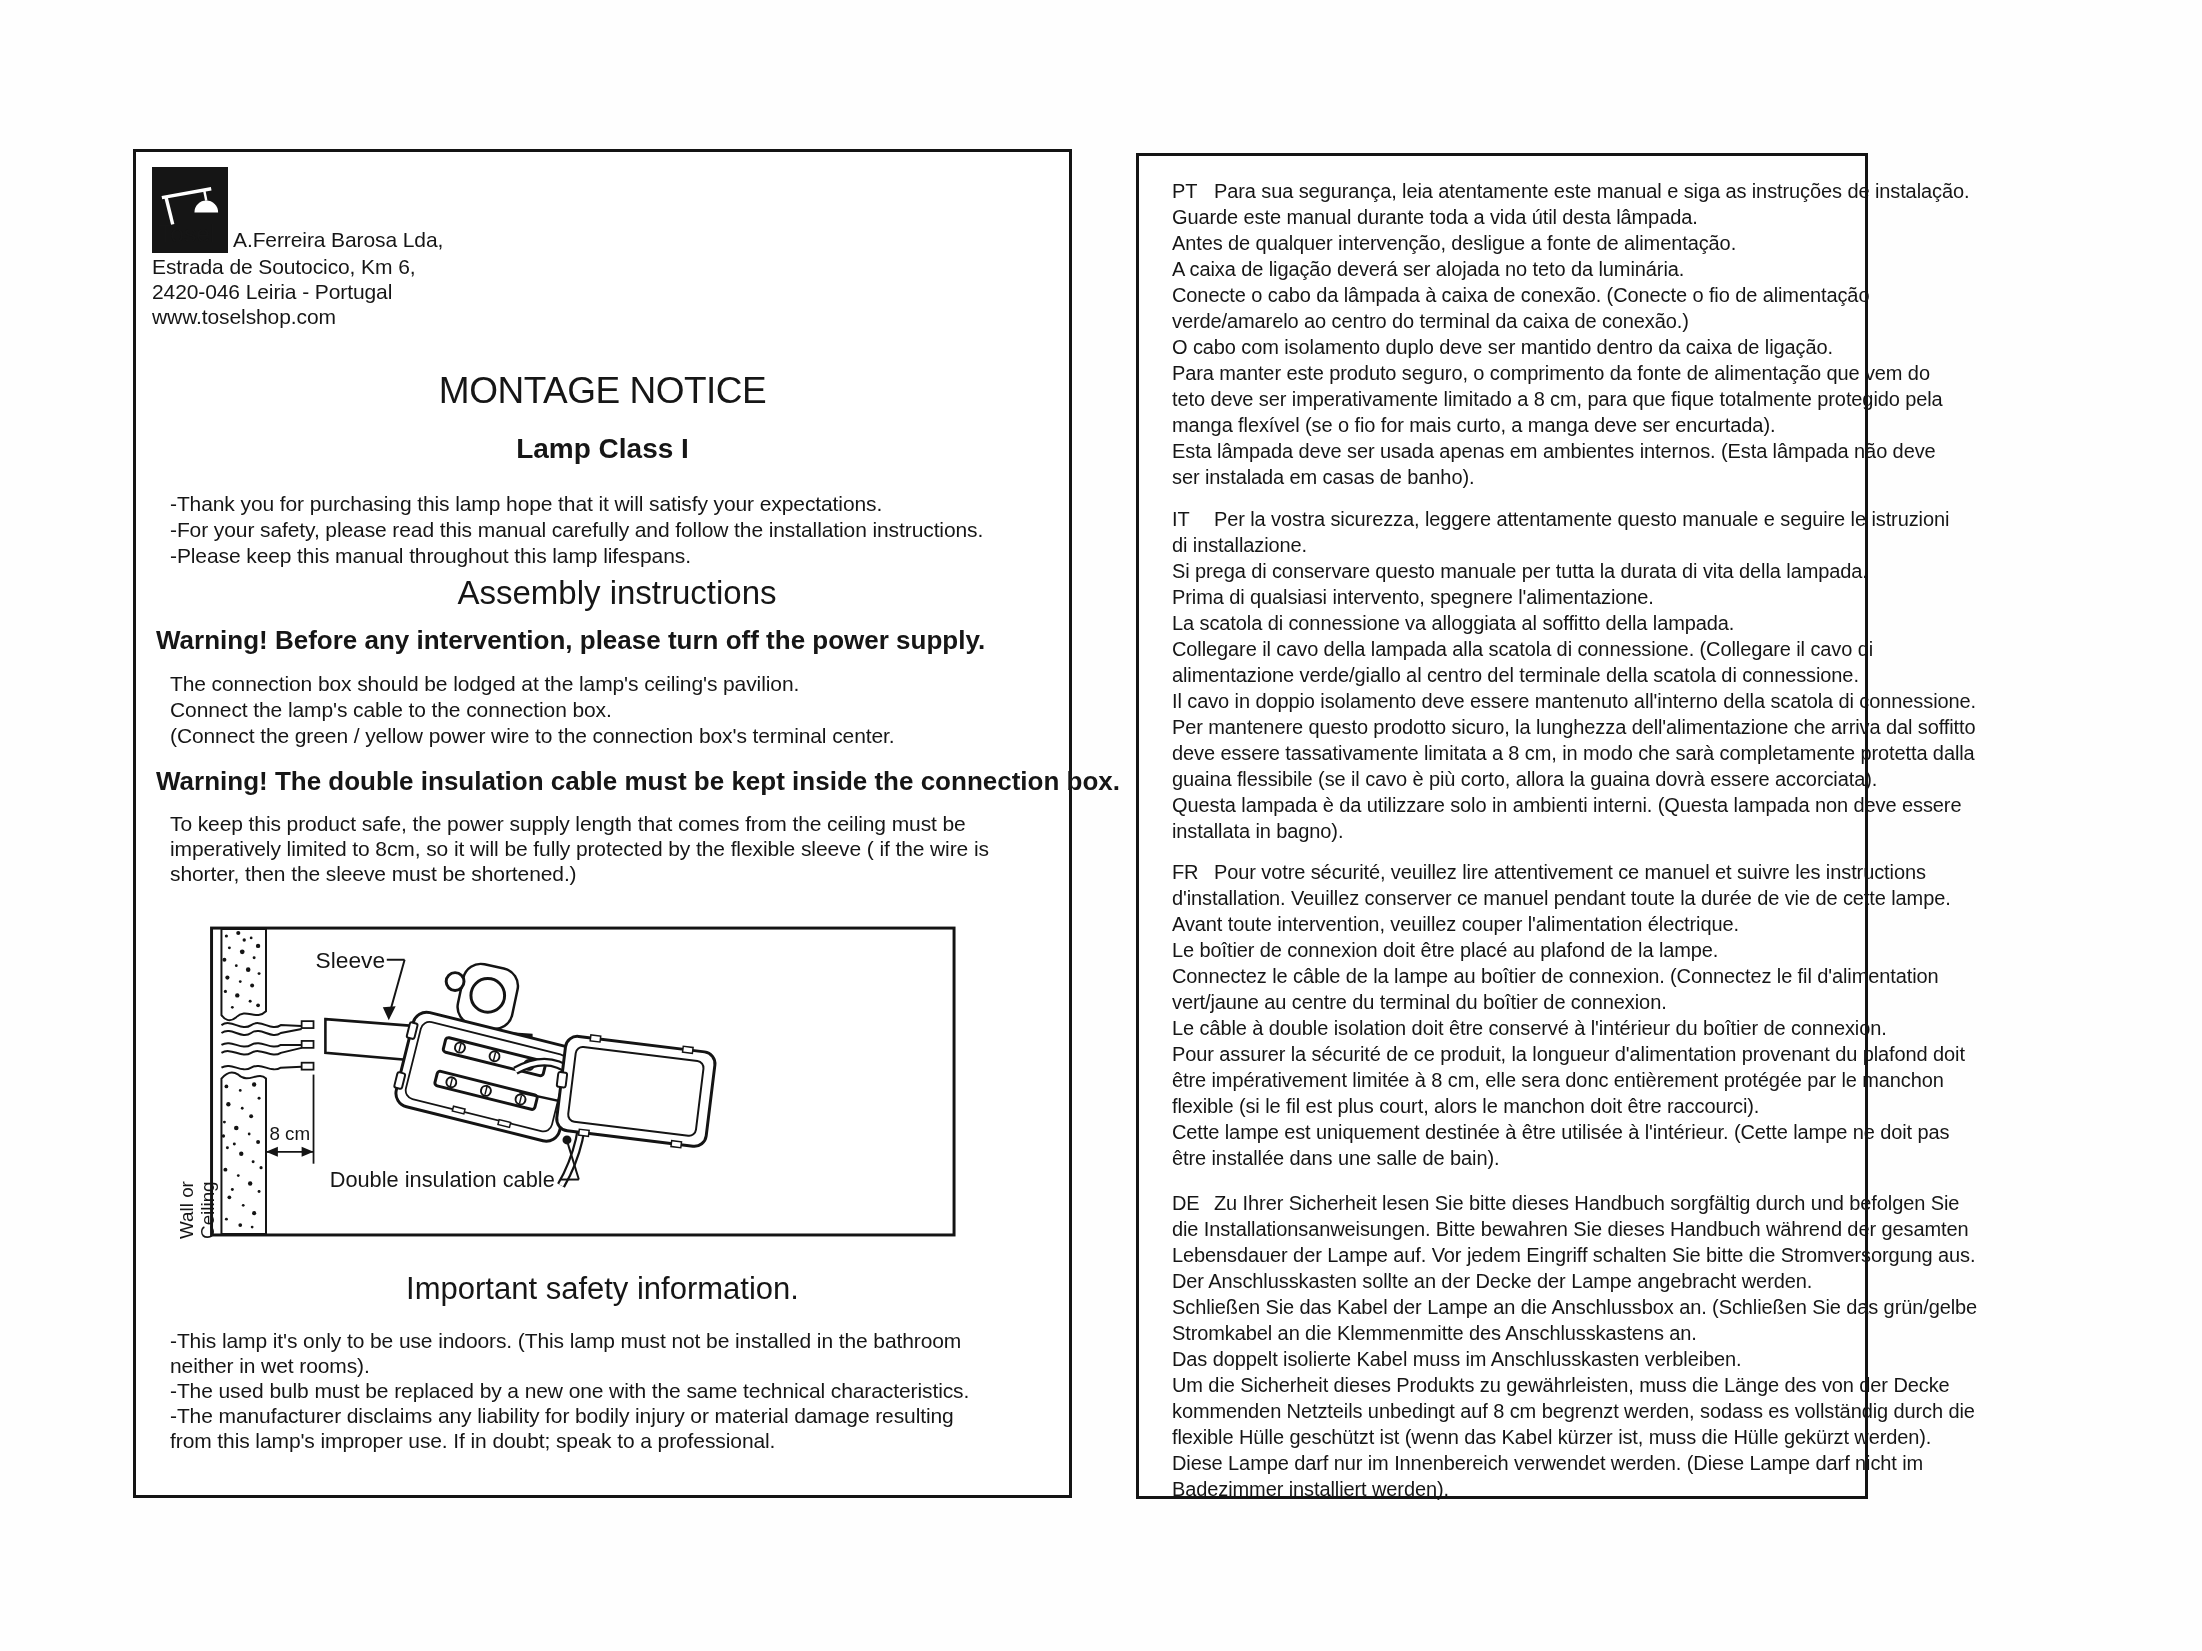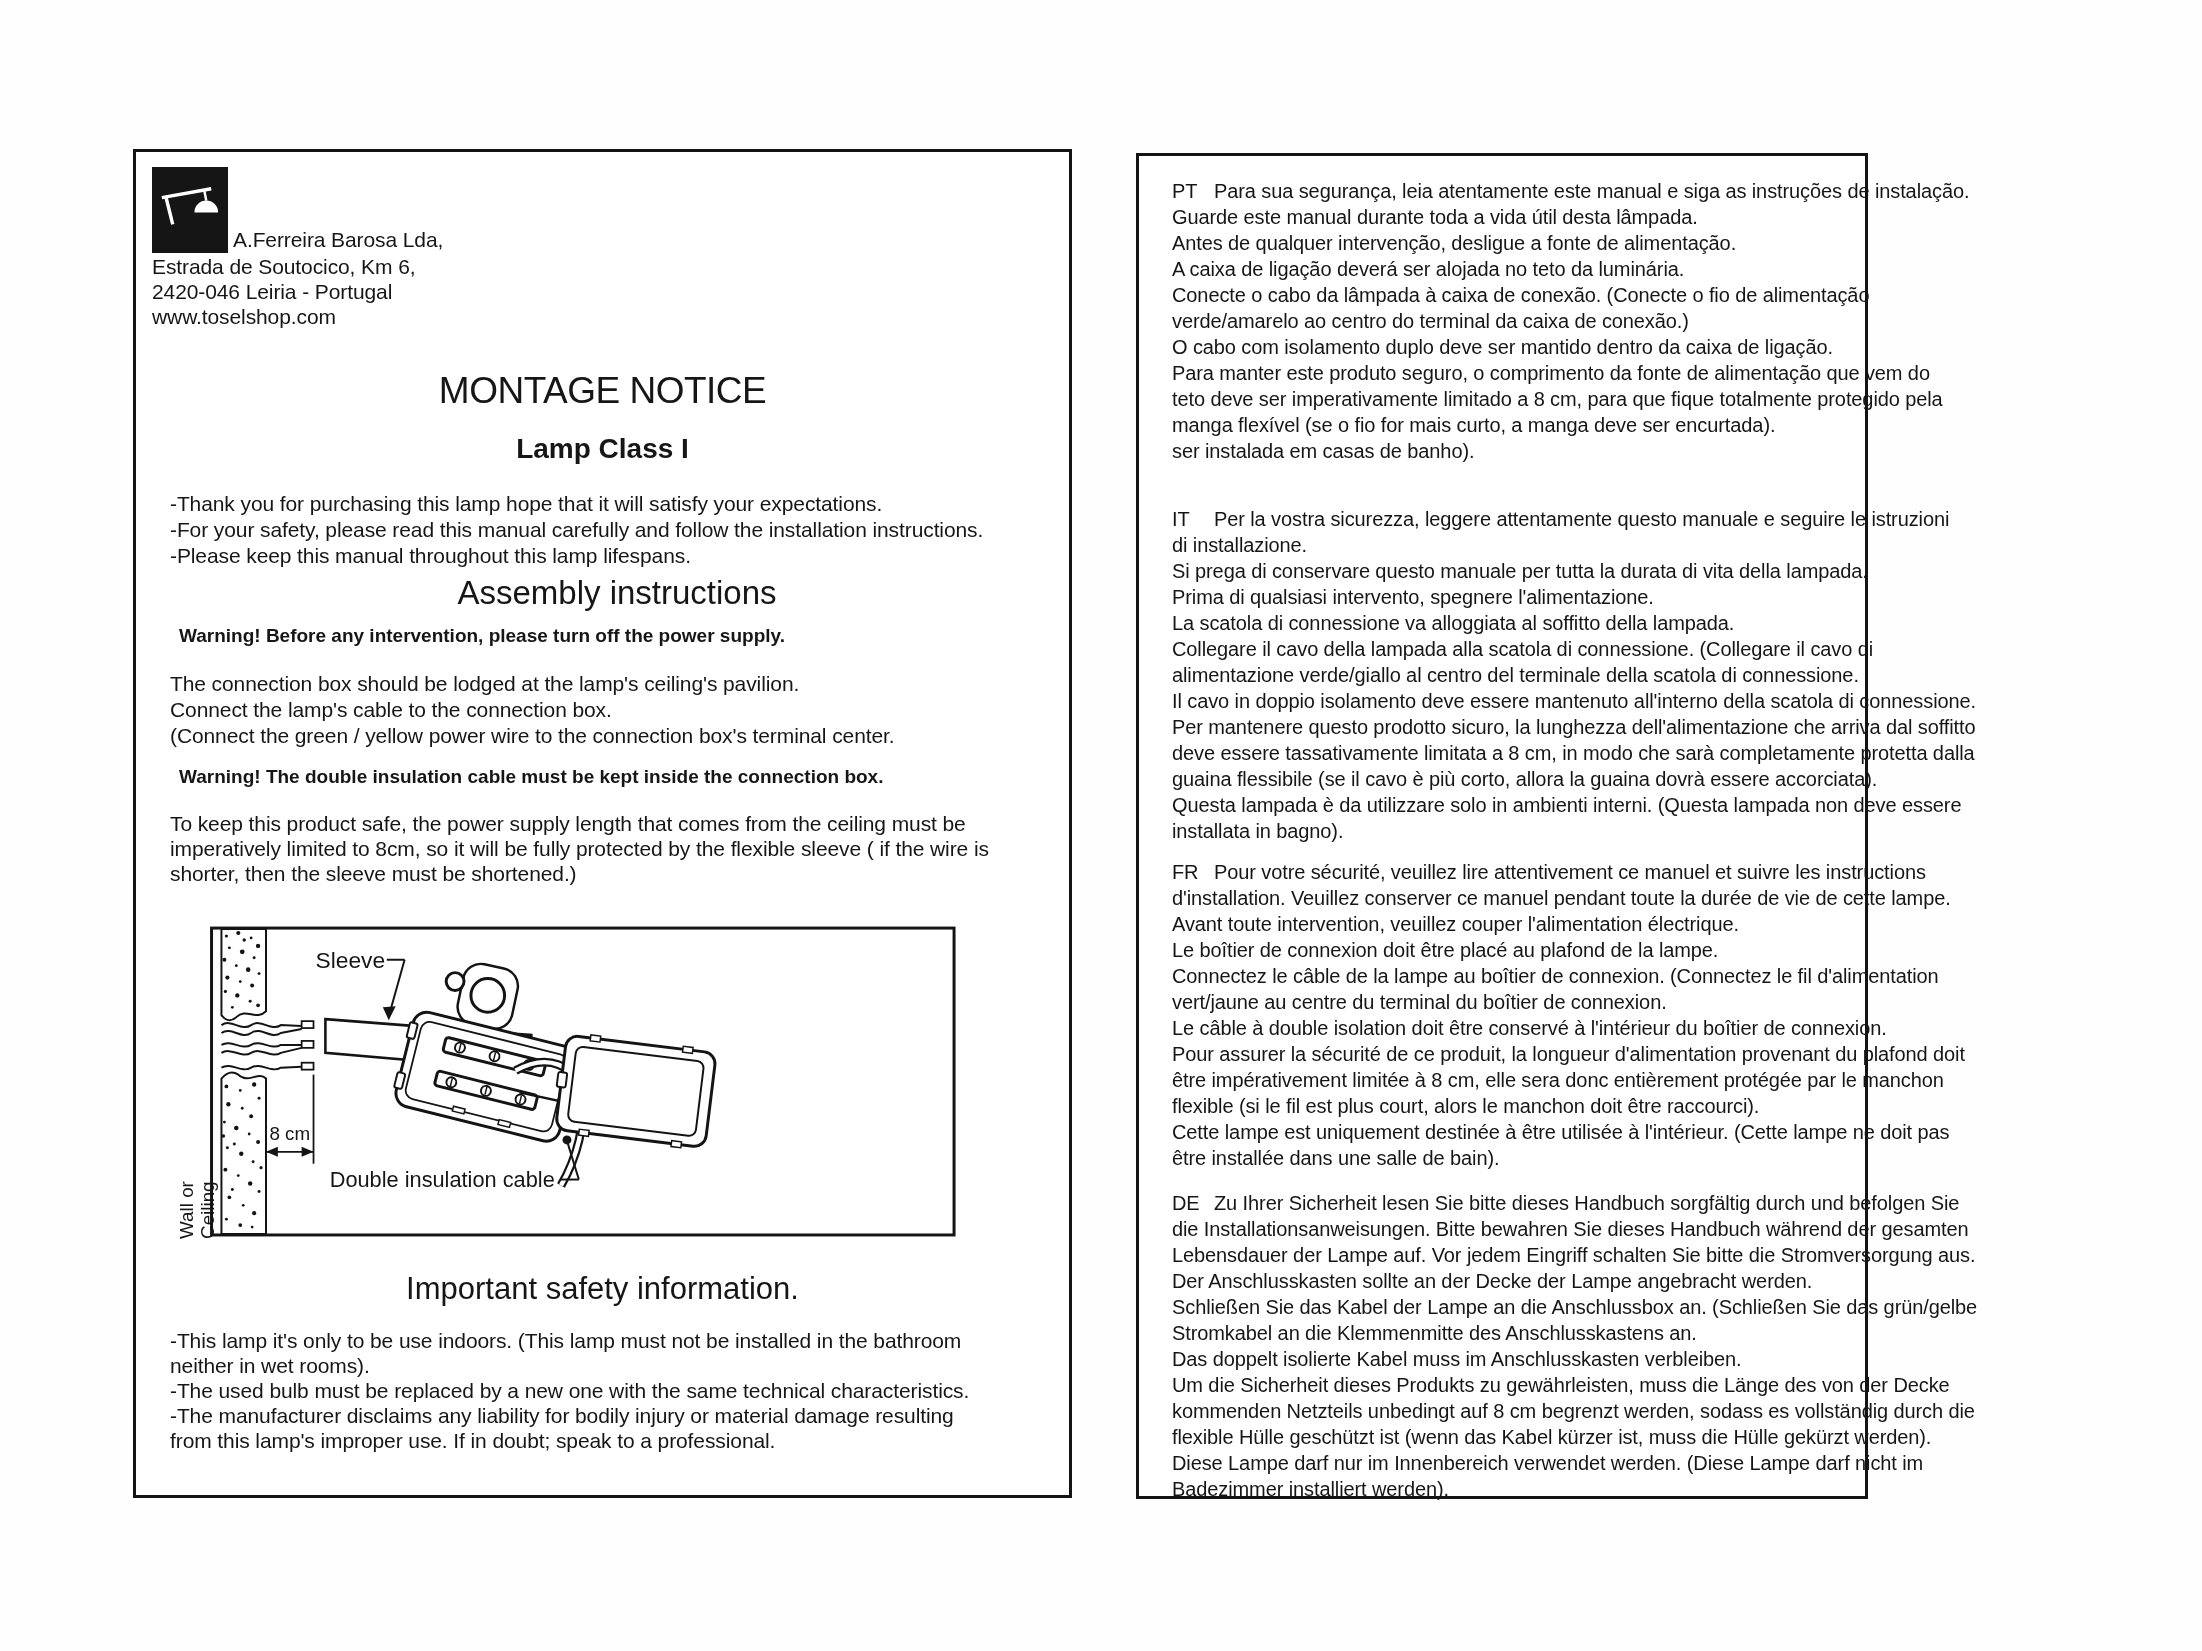--- a/index.html
+++ b/index.html
@@ -11,21 +11,21 @@
   .abs{position:absolute;}
   .center{left:0;right:0;text-align:center;}
   
   .logo-box{left:16px;top:15px;width:76px;height:86px;background:#151515;}
   .company-line1{left:97px;top:76px;font-size:21px;}
   .address{left:16px;top:102px;font-size:21px;line-height:25px;}
   .doc-title{top:218px;font-size:37px;letter-spacing:-0.5px;}
   .doc-subtitle{top:281px;font-size:28px;font-weight:bold;}
   .intro{left:34px;top:339px;font-size:21px;line-height:26px;}
   .assembly-h{top:422px;font-size:33px;padding-left:29px;}
-  .warn{left:43px;font-size:19px;font-weight:bold;white-space:nowrap;}
+  .warn{left:20px;font-size:26px;font-weight:bold;white-space:nowrap;}
   .warn1{top:473px;}
   .warn2{top:614px;}
   .para{left:34px;font-size:21px;line-height:26px;}
   .para1{top:519px;}
   .para2{top:659px;line-height:25px;}
   .diagram{left:31px;top:772px;}
   .safety-h{top:1119px;font-size:31px;}
   .safety{left:34px;top:1176px;font-size:21px;line-height:25px;}
   .line{white-space:nowrap;letter-spacing:-0.1px;}
   
@@ -256,20 +256,21 @@
       <div>
           <div class="line">Guarde este manual durante toda a vida útil desta lâmpada.</div>
           <div class="line">Antes de qualquer intervenção, desligue a fonte de alimentação.</div>
           <div class="line">A caixa de ligação deverá ser alojada no teto da luminária.</div>
           <div class="line">Conecte o cabo da lâmpada à caixa de conexão. (Conecte o fio de alimentação</div>
           <div class="line">verde/amarelo ao centro do terminal da caixa de conexão.)</div>
           <div class="line">O cabo com isolamento duplo deve ser mantido dentro da caixa de ligação.</div>
           <div class="line">Para manter este produto seguro, o comprimento da fonte de alimentação que vem do</div>
           <div class="line">teto deve ser imperativamente limitado a 8 cm, para que fique totalmente protegido pela</div>
           <div class="line">manga flexível (se o fio for mais curto, a manga deve ser encurtada).</div>
+          <div class="line">Esta lâmpada deve ser usada apenas em ambientes internos. (Esta lâmpada não deve</div>
           <div class="line">ser instalada em casas de banho).</div>
         </div>
     </div>
 
     <div class="lang-block" id="it-block">
       <div class="first-line">
         <span class="lang-code">IT</span><span>Per la vostra sicurezza, leggere attentamente questo manuale e seguire le istruzioni</span>
       </div>
       <div>
           <div class="line">di installazione.</div>

